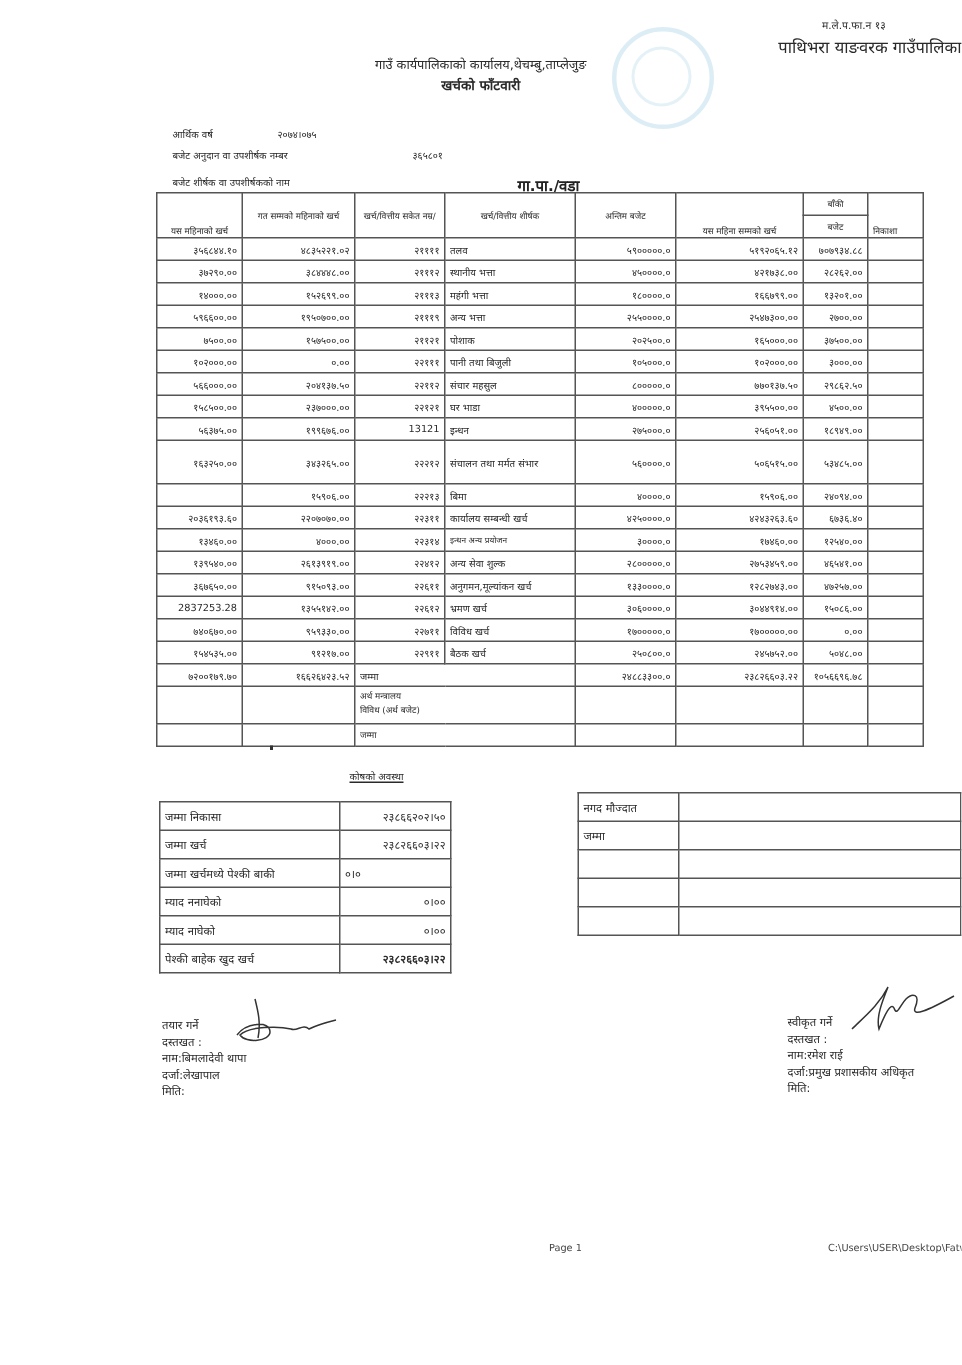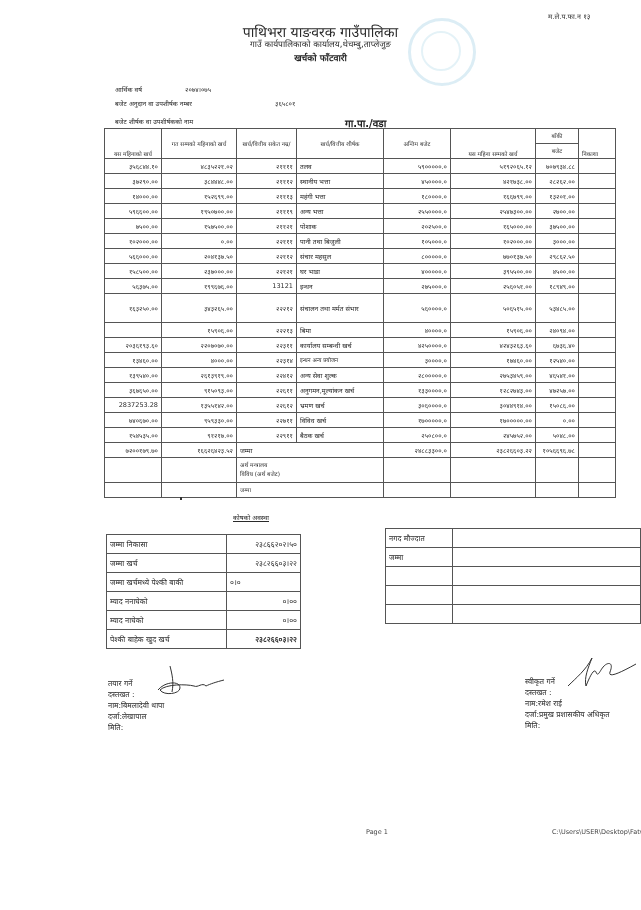--- a/index.html
+++ b/index.html
@@ -4,21 +4,21 @@
 <style>
   html, body { margin: 0; padding: 0; background: #ffffff; }
   body {
     width: 641px; height: 910px; position: relative; overflow: hidden;
     font-family: "DejaVu Sans", sans-serif; color: #2a2a2a; font-size: 7px;
   }
   .abs { position: absolute; }
   .form-no { left: 548px; top: 12px; font-size: 7px; }
   .header { left: 0; width: 641px; top: 26px; text-align: center; }
   .header div { line-height: 12px; }
-  .org { font-size: 14px; }
+  .org { font-size: 11px; text-align: right; }
   .office { font-size: 8.5px; }
   .doc-title { font-size: 9px; font-weight: bold; margin-top: 2px; }
   .period { font-size: 8px; }
   .stamp {
     left: 408px; top: 18px; width: 62px; height: 62px; border-radius: 50%;
     border: 3px solid #d9ecf4; opacity: 0.9;
   }
   .stamp::after {
     content: ""; position: absolute; left: 10px; top: 10px; width: 36px; height: 36px;
     border-radius: 50%; border: 2px solid #e2f1f7;

